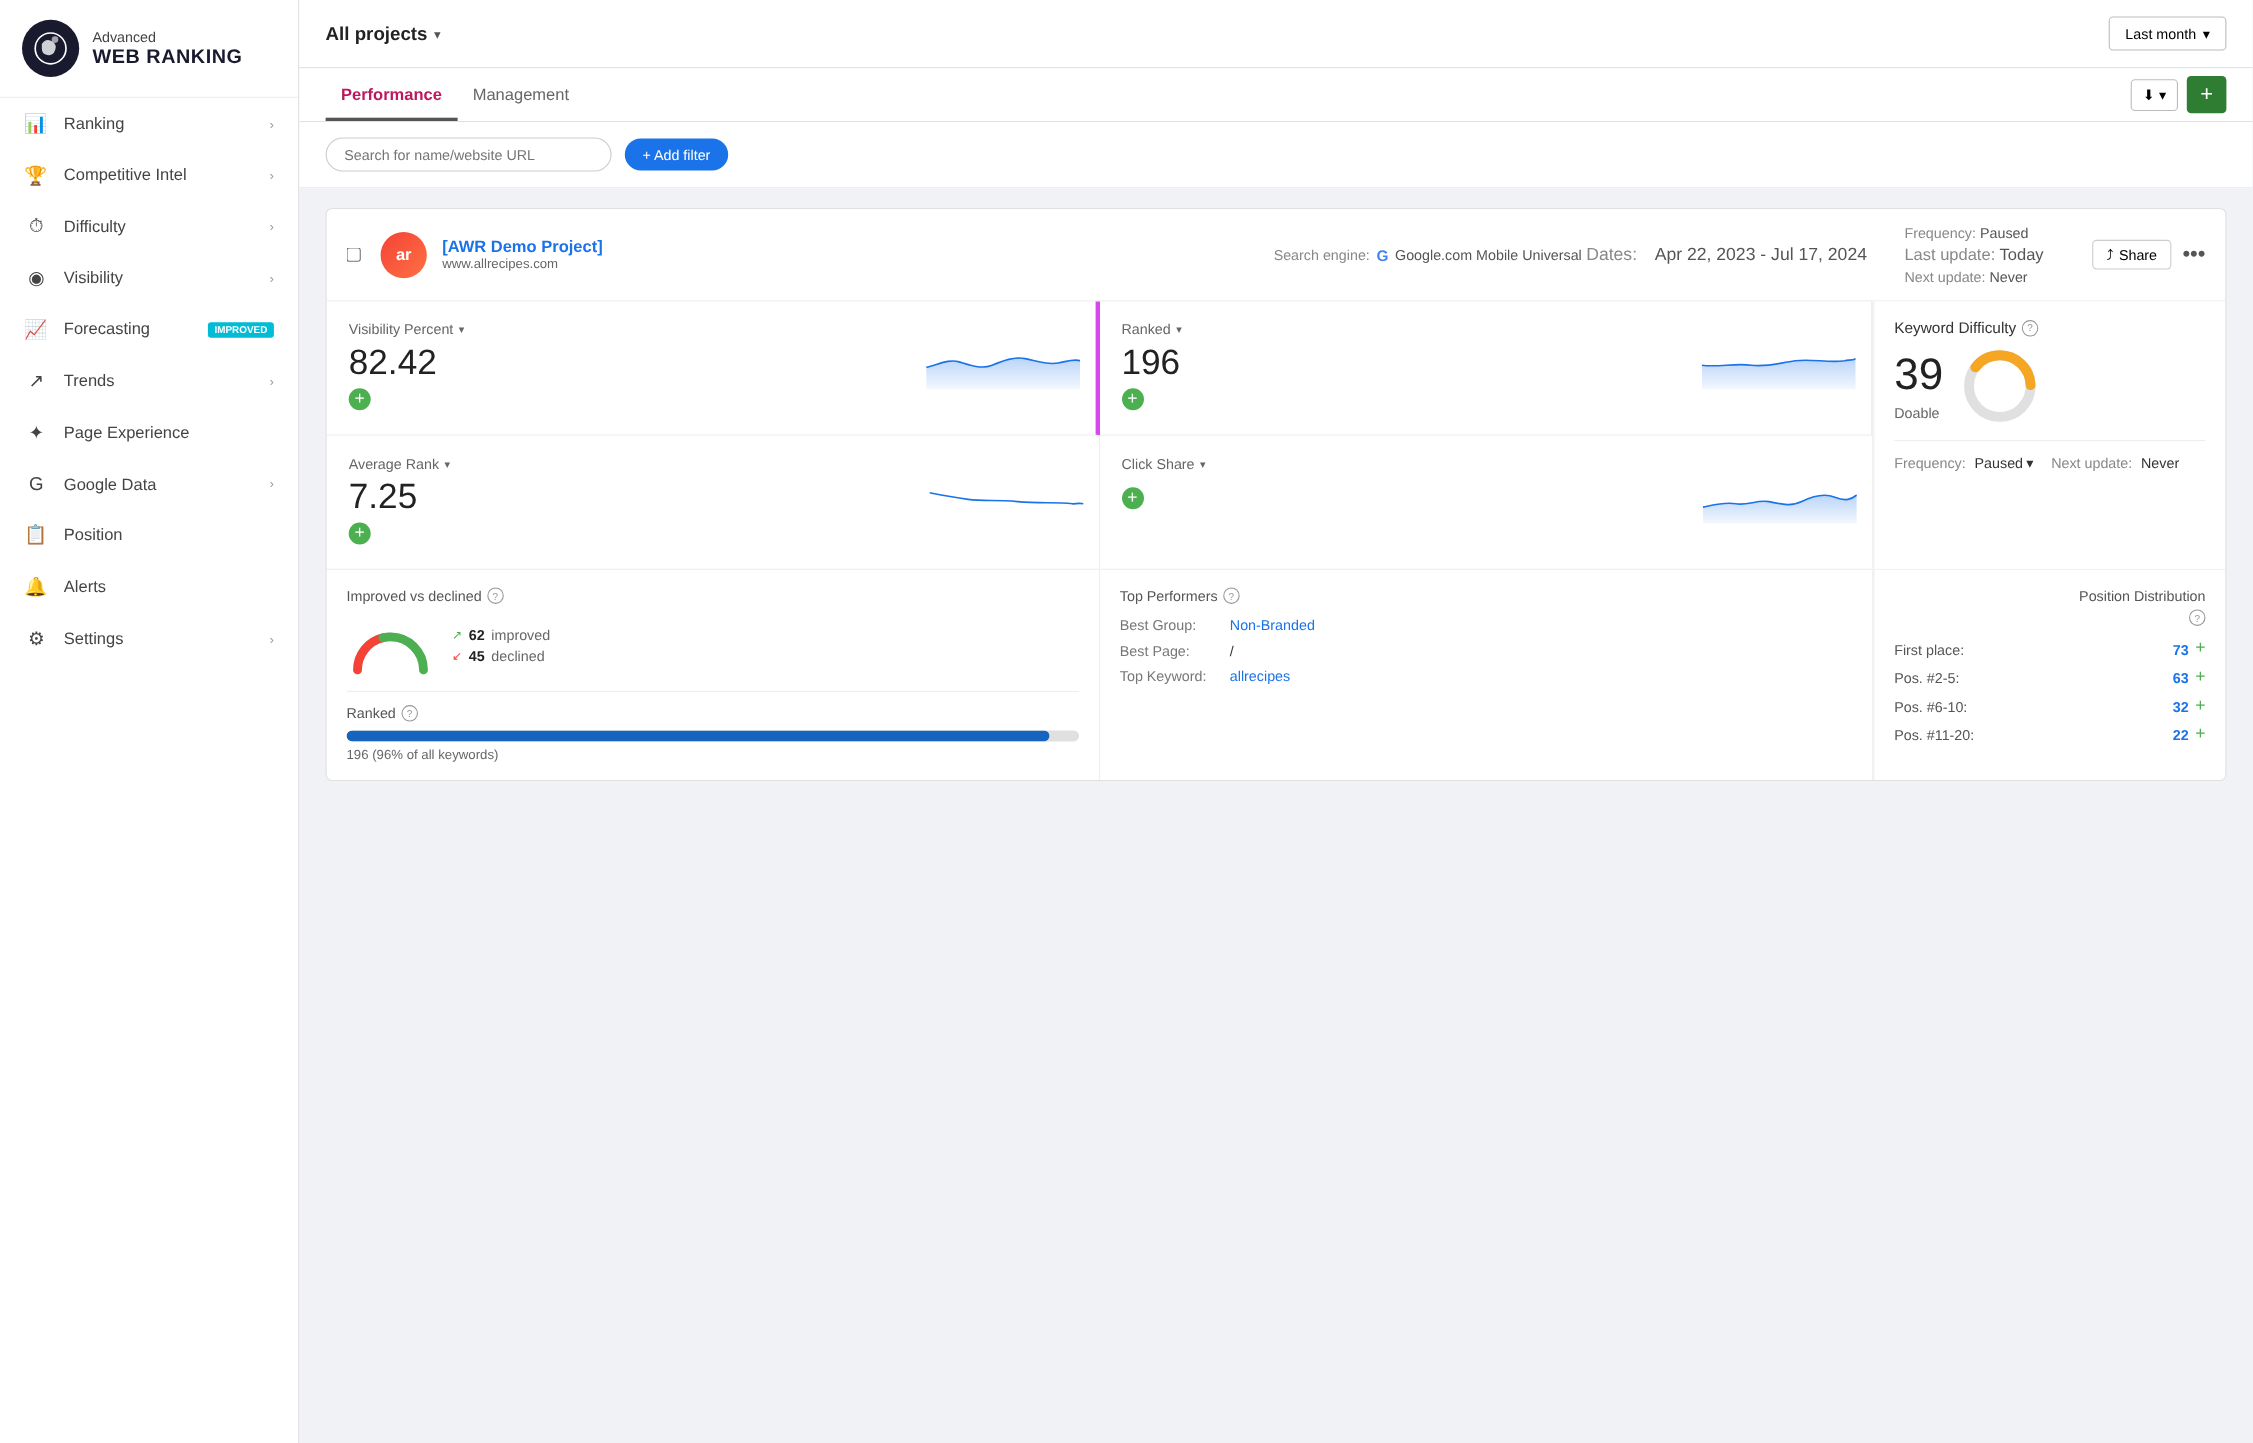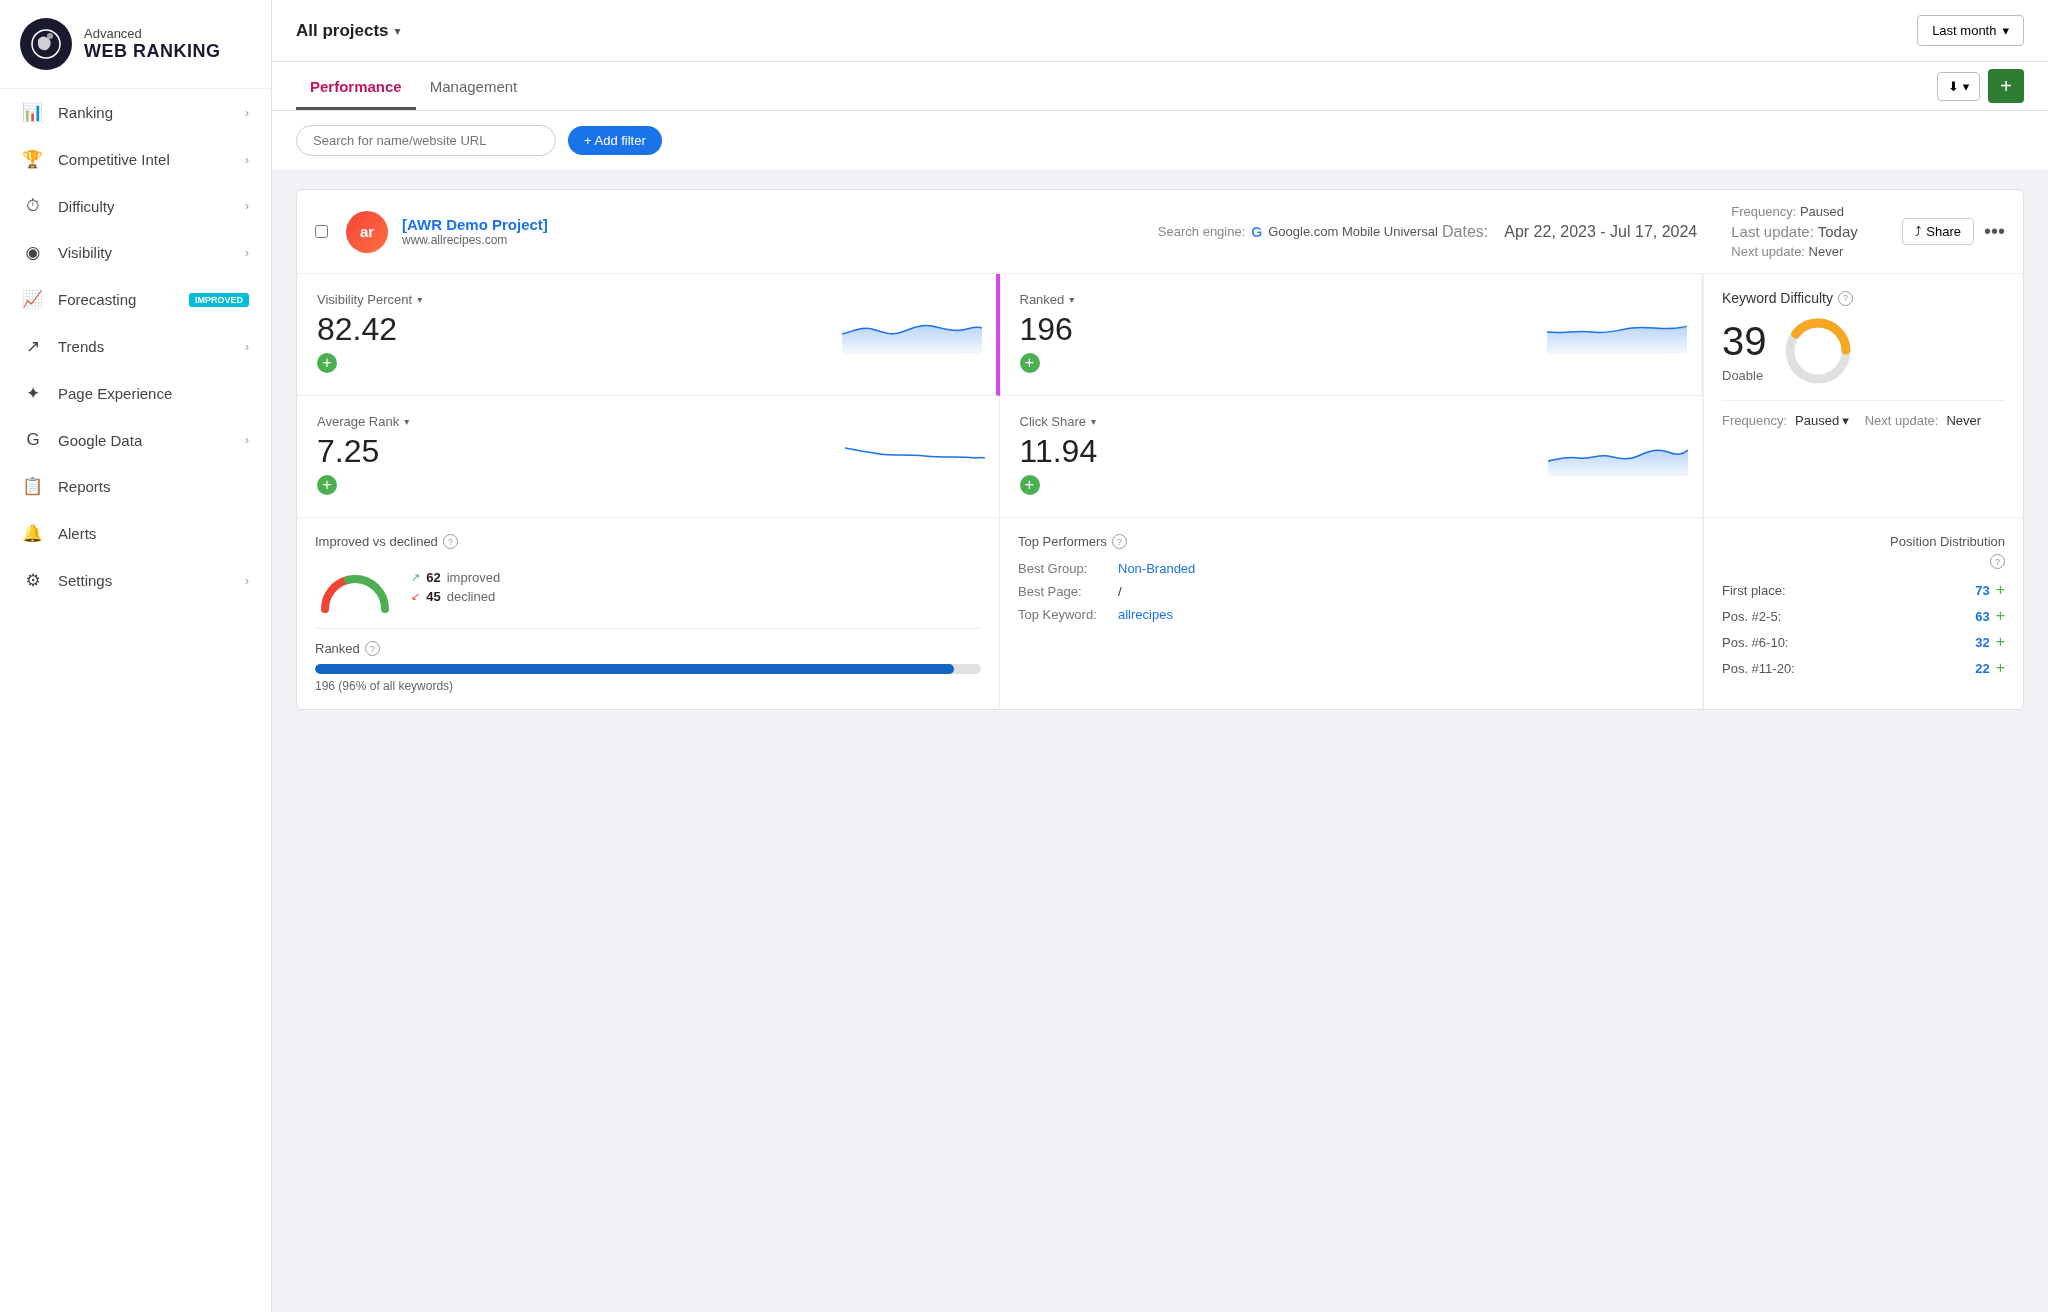--- a/index.html
+++ b/index.html
@@ -175,21 +175,21 @@
         <span class="nav-icon">✦</span>
         <span class="nav-label">Page Experience</span>
       </div>
       <div class="nav-item">
         <span class="nav-icon">G</span>
         <span class="nav-label">Google Data</span>
         <span class="nav-arrow">›</span>
       </div>
       <div class="nav-item">
         <span class="nav-icon">📋</span>
-        <span class="nav-label">Reports</span>
+        <span class="nav-label">Position</span>
       </div>
       <div class="nav-item">
         <span class="nav-icon">🔔</span>
         <span class="nav-label">Alerts</span>
       </div>
       <div class="nav-item">
         <span class="nav-icon">⚙</span>
         <span class="nav-label">Settings</span>
         <span class="nav-arrow">›</span>
       </div>
@@ -339,21 +339,20 @@
                   <path d="M0,22 C10,24 20,26 35,28 C50,30 60,28 80,30 C100,32 115,30 130,32 C133,32 137,31 140,32" fill="none" stroke="#1a73e8" stroke-width="1.5"></path>
                 </svg>
               </div>
             </div>
 
             <div class="metric-cell" style="position:relative;padding:18px 20px 22px;">
               <div class="metric-label" style="cursor:pointer;">
                 <span>Click Share</span>
                 <span style="font-size:10px;">▾</span>
               </div>
-              <div class="metric-value">11.94</div>
               <div class="metric-plus">+</div>
               <div class="mini-chart">
                 <svg viewBox="0 0 140 50" style="width:100%;height:100%;">
                   <defs>
                     <linearGradient id="grad3" x1="0" y1="0" x2="0" y2="1">
                       <stop offset="0%" stop-color="#1a73e8" stop-opacity="0.3"></stop>
                       <stop offset="100%" stop-color="#1a73e8" stop-opacity="0.05"></stop>
                     </linearGradient>
                   </defs>
                   <path d="M0,35 C10,33 20,30 30,32 C40,34 50,28 60,30 C70,32 80,35 90,30 C100,25 110,22 120,26 C130,30 135,28 140,24" fill="none" stroke="#1a73e8" stroke-width="1.5"></path>

